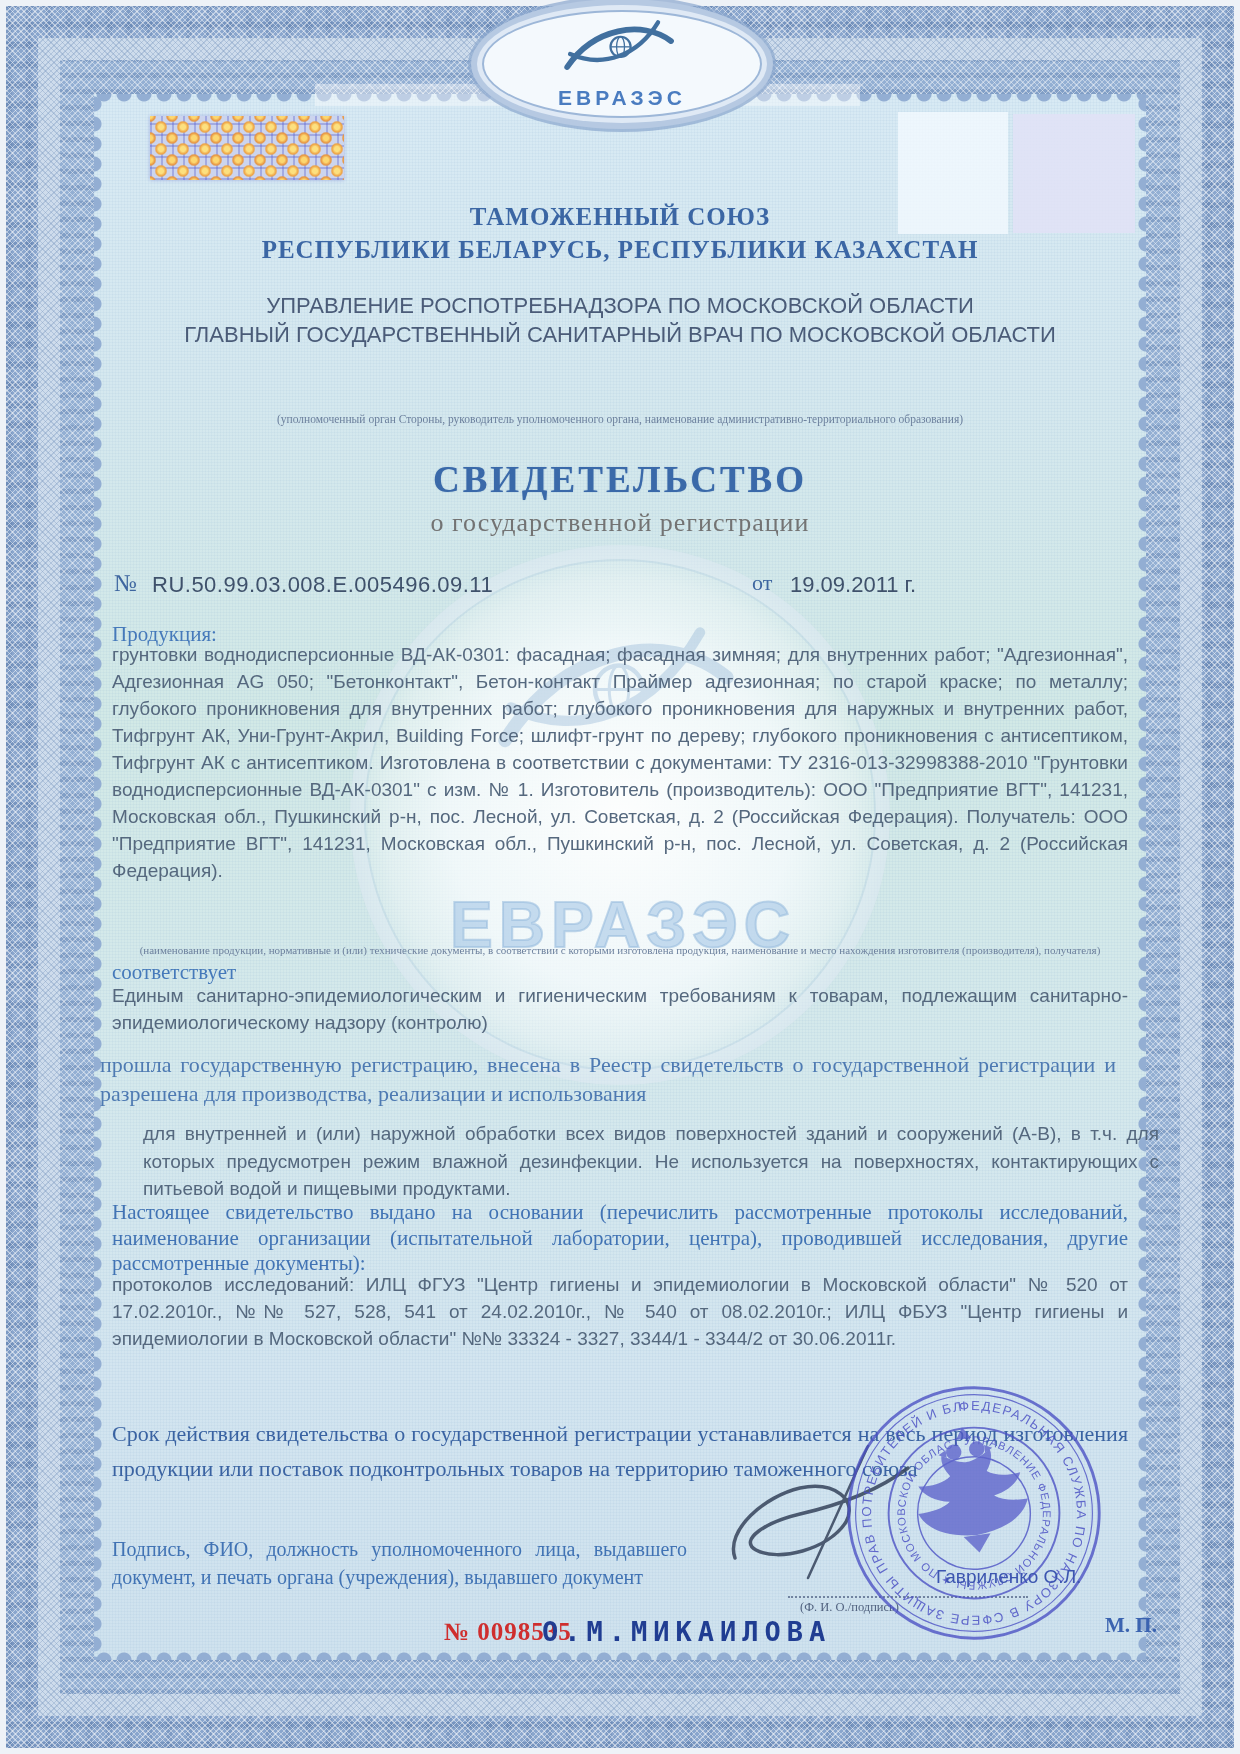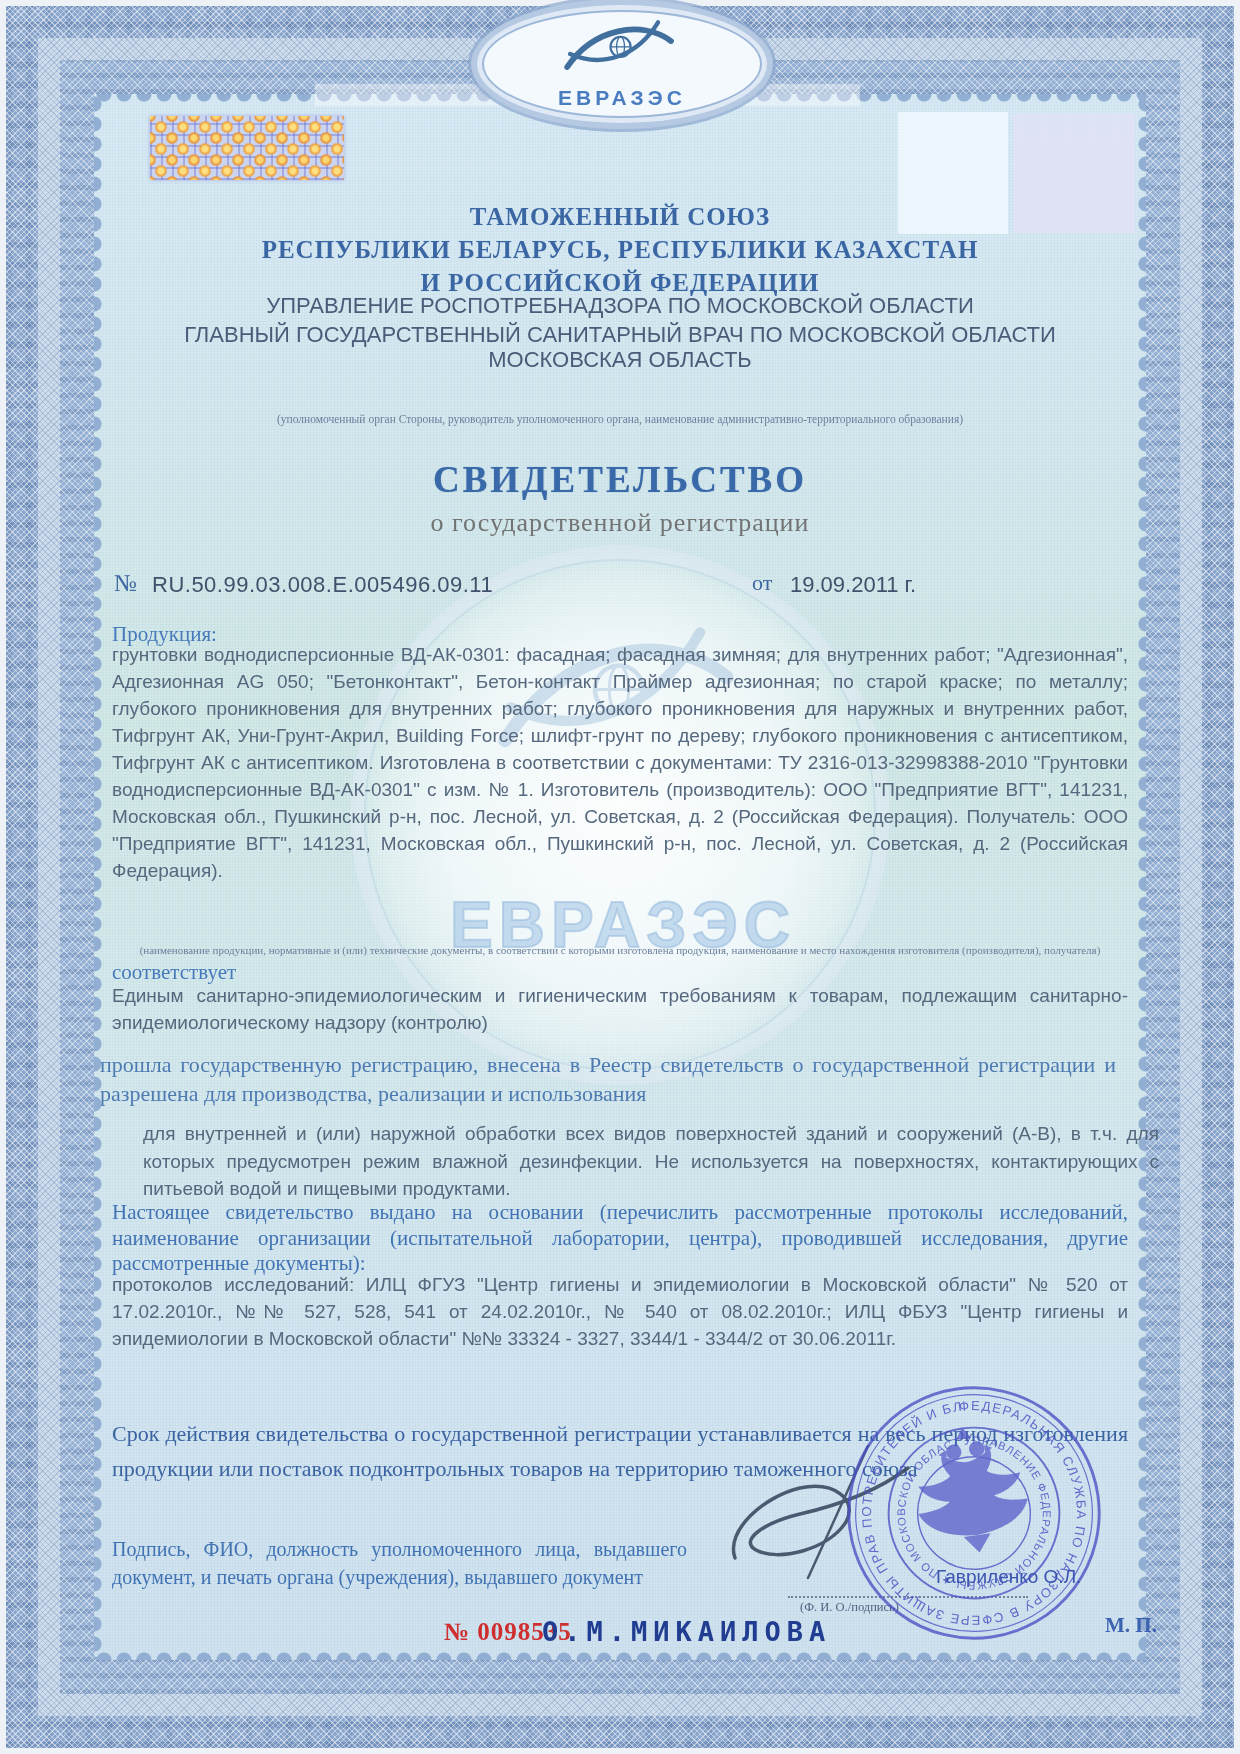--- a/index.html
+++ b/index.html
@@ -114,24 +114,22 @@
       </g>
       <circle cx="98" cy="40" r="14" fill="none" stroke="#41709f" stroke-width="3"></circle>
       <ellipse cx="98" cy="40" rx="5.5" ry="14" fill="none" stroke="#41709f" stroke-width="1.8"></ellipse>
       <line x1="84" y1="40" x2="112" y2="40" stroke="#41709f" stroke-width="1.8"></line>
     </svg>
     <div class="medallion-label">ЕВРАЗЭС</div>
   </div>
 
   <div class="abs txt serif org-line" style="top:203px;">ТАМОЖЕННЫЙ СОЮЗ</div>
   <div class="abs txt serif org-line" style="top:236px;">РЕСПУБЛИКИ БЕЛАРУСЬ, РЕСПУБЛИКИ КАЗАХСТАН</div>
-  <div class="abs txt serif org-line" style="top:269px;">И РОССИЙСКОЙ ФЕДЕРАЦИИ</div>
   <div class="abs txt auth-line" style="top:293px;">УПРАВЛЕНИЕ РОСПОТРЕБНАДЗОРА ПО МОСКОВСКОЙ ОБЛАСТИ</div>
   <div class="abs txt auth-line" style="top:322px;">ГЛАВНЫЙ ГОСУДАРСТВЕННЫЙ САНИТАРНЫЙ ВРАЧ ПО МОСКОВСКОЙ ОБЛАСТИ</div>
-  <div class="abs txt auth-line" style="top:347px;">МОСКОВСКАЯ ОБЛАСТЬ</div>
   <div class="abs txt serif caption" style="left:140px;top:413px;width:960px;font-size:11.5px;">(уполномоченный орган Стороны, руководитель уполномоченного органа, наименование административно-территориального образования)</div>
 
   <div class="abs txt serif title-main">СВИДЕТЕЛЬСТВО</div>
   <div class="abs txt serif title-sub">о государственной регистрации</div>
 
   <div class="abs txt serif" style="left:114px;top:570px;font-size:24px;color:#3e66a0;">№</div>
   <div class="abs txt" style="left:152px;top:572px;font-size:22px;letter-spacing:.5px;color:#3f516b;">RU.50.99.03.008.Е.005496.09.11</div>
   <div class="abs txt serif" style="left:752px;top:570px;font-size:22px;color:#3e66a0;">от</div>
   <div class="abs txt" style="left:790px;top:572px;font-size:22px;color:#3f516b;">19.09.2011 г.</div>
 

